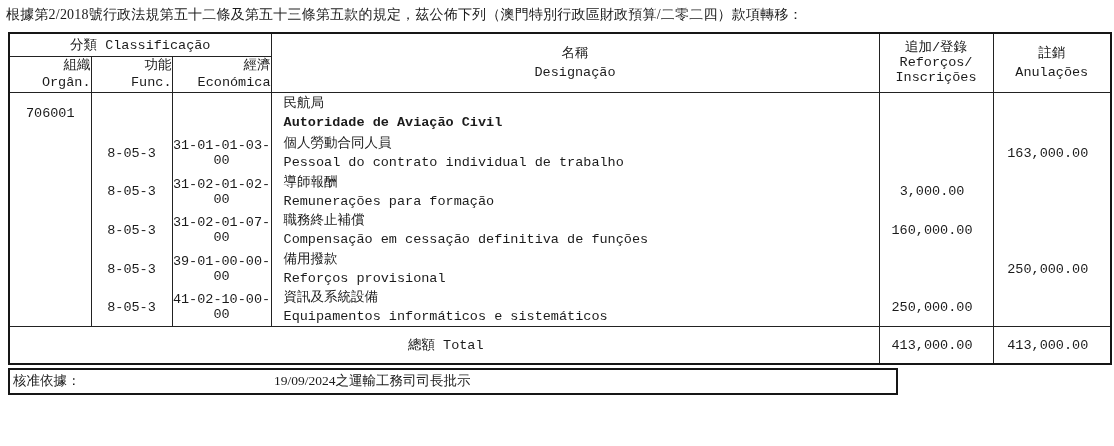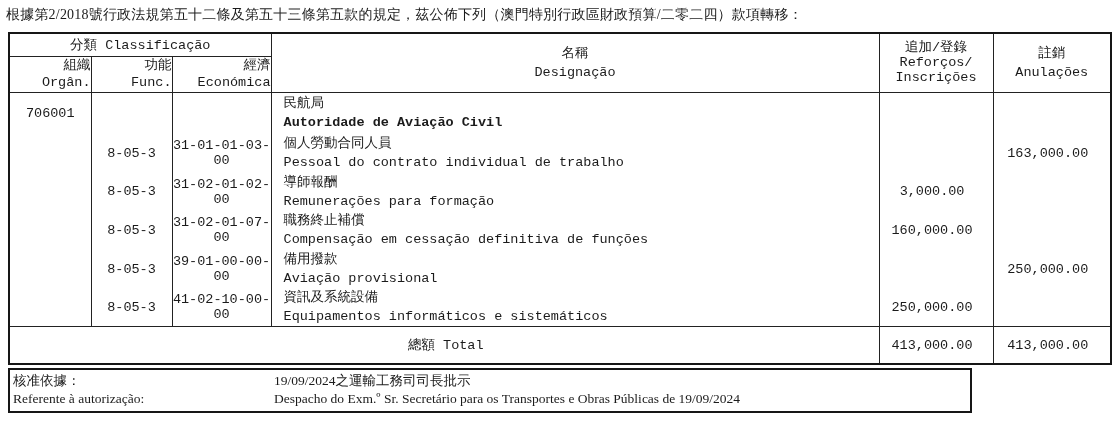--- a/index.html
+++ b/index.html
@@ -56,21 +56,21 @@
   .des-line       { line-height:19px; display:block; }
   .pt-bold        { font-weight:bold; }
   td.cell-amt     { text-align:center; padding-right:8px; }
 
   tr.total-row td { height:37px; border-top:1px solid #222; }
   td.total-label  { text-align:center; padding-right:5px; border-left:1px solid #222;padding-left:8px; }
 
   
   .footer-box {
     margin:3px 0 0 2px;
-    width:964px;
+    width:890px;
     border:2px solid #161616;
     padding:2px 0 3px 3px;
   }
   .footer-row { display:flex; }
   .footer-label { width:261px; flex:0 0 261px; font-size:13.5px; line-height:18px; }
   .footer-value { font-size:13.5px; line-height:18px; }
 </style>
 </head>
 <body>
 
@@ -168,21 +168,21 @@
       <td class="cell-amt">160,000.00</td>
       <td class="cell-amt"></td>
     </tr>
 
     <tr class="body-row row-entry">
       <td></td>
       <td class="cell-code">8-05-3</td>
       <td class="cell-code">39-01-00-00-00</td>
       <td class="cell-des">
         <span class="des-line">備用撥款</span>
-        <span class="des-line">Aviação provisional</span>
+        <span class="des-line">Reforços provisional</span>
       </td>
       <td class="cell-amt"></td>
       <td class="cell-amt">250,000.00</td>
     </tr>
 
     <tr class="body-row row-entry">
       <td></td>
       <td class="cell-code">8-05-3</td>
       <td class="cell-code">41-02-10-00-00</td>
       <td class="cell-des">
@@ -199,19 +199,15 @@
       <td class="cell-amt">413,000.00</td>
     </tr>
   </tbody>
     </table>
 
   <div class="footer-box">
     <div class="footer-row">
       <div class="footer-label">核准依據：</div>
       <div class="footer-value">19/09/2024之運輸工務司司長批示</div>
     </div>
-    <div class="footer-row">
-      <div class="footer-label">Referente à autorização:</div>
-      <div class="footer-value">Despacho do Exm.º Sr. Secretário para os Transportes e Obras Públicas de 19/09/2024</div>
-    </div>
   </div>
 
 </div>
 
 </body></html>

